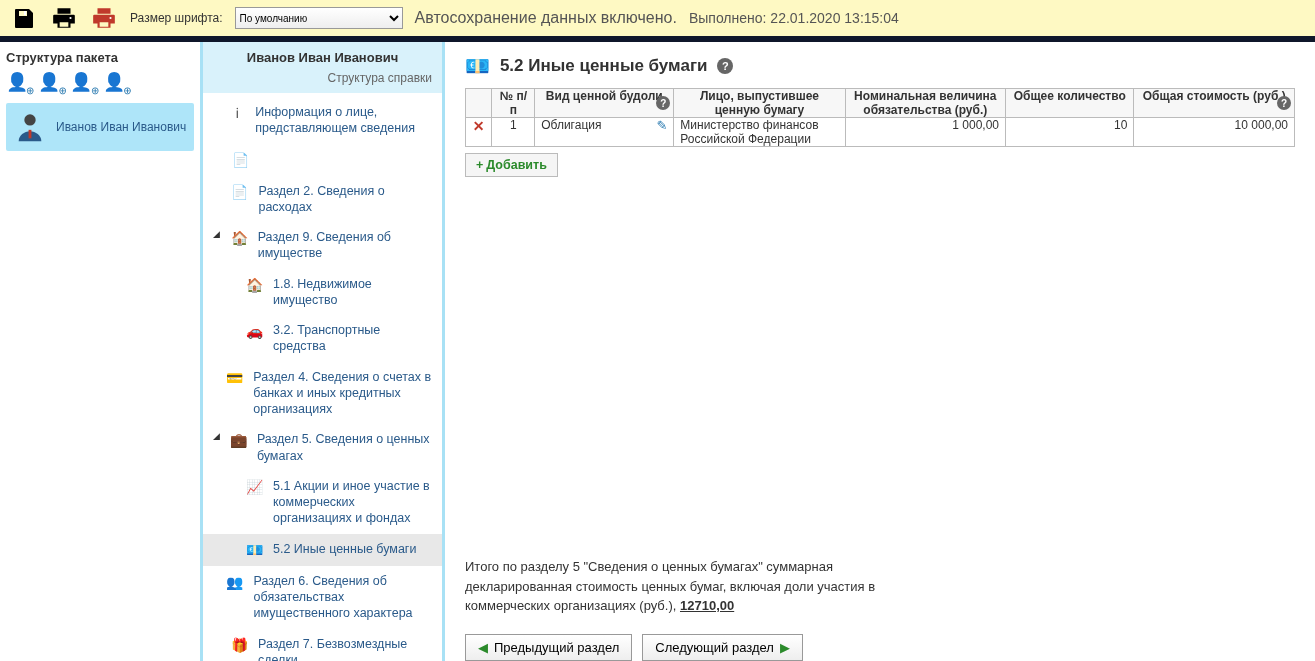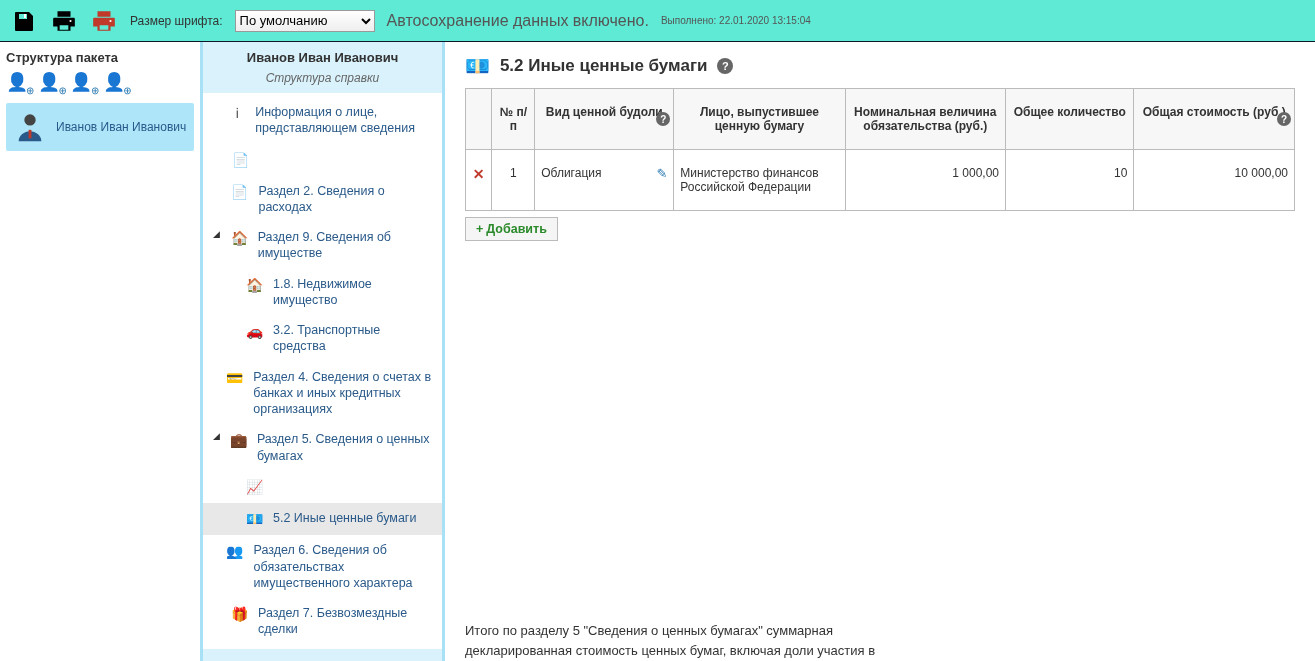--- a/index.html
+++ b/index.html
@@ -1,57 +1,57 @@
 <!DOCTYPE html>
 <html><head>
 <meta charset="utf-8">
 <style>
 * { box-sizing: border-box; margin: 0; padding: 0; }
 body { font-family: Arial, sans-serif; font-size: 13px; color: #333; background: #fff; width: 1315px; }
 
 
-.toolbar { display: flex; align-items: center; gap: 12px; padding: 5px 10px; background: #5eead4; border-bottom: 1px solid #0f172a; height: 42px; }
+.toolbar { display: flex; align-items: center; gap: 12px; padding: 5px 10px; background: #fef9c3; border-bottom: 6px solid #0f172a; height: 42px; }
 .tb-icon { width: 28px; height: 28px; display: flex; align-items: center; justify-content: center; cursor: pointer; }
 .font-label { font-size: 12px; }
-.font-select { font-size: 13px; height: 22px; width: 140px; background: linear-gradient(#fff,#eee); border: 1px solid #999; }
+.font-select { font-size: 10px; height: 22px; width: 168px; background: linear-gradient(#fff,#eee); border: 1px solid #999; }
 .autosave { font-size: 16px; color: #555; }
-.timestamp { font-size: 10px; color: #555; }
+.timestamp { font-size: 14px; color: #555; }
 
 
 .layout { display: flex; }
 .left-col { width: 200px; padding: 8px 6px; }
 .mid-col { width: 245px; background: #d9f2fb; border-left: 3px solid #a8e1f5; border-right: 3px solid #a8e1f5; padding-bottom: 10px; }
 .right-col { flex: 1; padding: 12px 20px; position: relative; }
 
 
 .pkg-title { font-weight: bold; font-size: 13px; margin-bottom: 6px; }
 .person-icons { display: flex; gap: 10px; margin-bottom: 10px; }
 .person-icons .pi { color: #888; font-size: 18px; position: relative; cursor: pointer; }
 .person-icons .pi.red { color: #c0392b; }
 .person-icons .pi::after { content:"⊕"; position:absolute; bottom:-3px; right:-6px; font-size:10px; color:#2a7ab0; }
 .person-card { background: #aee5f9; border-radius: 2px; padding: 6px; display: flex; gap: 8px; align-items: center; cursor: pointer; }
 .avatar { width: 36px; height: 36px; display:flex; align-items:center; justify-content:center; }
 .person-name { color: #2a5a8a; font-size: 12px; }
 
 
 .mid-header { text-align: center; font-weight: bold; padding: 8px 4px 4px; font-size: 13px; }
-.mid-sub { text-align: center; color: #666; font-size: 12px; padding: 2px 10px 8px; font-style: italic; }
+.mid-sub { text-align: right; color: #666; font-size: 12px; padding: 2px 10px 8px; }
 .nav-list { background: #fff; padding: 4px 0; }
 .nav-item { display: flex; align-items: flex-start; gap: 8px; padding: 7px 10px; color: #2a5a8a; font-size: 12.5px; cursor: pointer; line-height: 1.3; }
 .nav-item .ico { flex: 0 0 20px; display:flex; justify-content:center; color:#555; font-size:14px; }
 .nav-item.active { background: #e8e8e8; }
 .nav-expander { color:#333; font-size:9px; width:10px; }
 
 
 .section-head { display:flex; align-items:center; gap:10px; margin-bottom: 10px; }
 .section-title { font-size: 17px; font-weight: bold; }
 .help-ico { display:inline-flex; width:16px; height:16px; border-radius:50%; background:#666; color:#fff; align-items:center; justify-content:center; font-size:11px; font-weight:bold; cursor:pointer; }
 
 .data-table { border-collapse: collapse; width: 100%; font-size: 12px; }
-.data-table th, .data-table td { border: 1px solid #bbb; padding: 16px 6px; vertical-align: top; }
+.data-table th, .data-table td { border: 1px solid #bbb; padding: 0 6px; vertical-align: top; }
 .data-table th { background: #f7f7f7; font-weight: bold; text-align: center; position:relative; }
 .data-table th .help-ico { position:absolute; right:3px; top:50%; transform:translateY(-50%); width:14px; height:14px; font-size:10px; }
 .del-cell { width:22px; text-align:center; cursor:pointer; color:#c0392b; font-weight:bold; font-size:14px; border-right:none; }
 .num-cell { text-align:center; }
 .edit-ico { float:right; cursor:pointer; color:#2a7ab0; font-size:13px; }
 .val-right { text-align:right; }
 
 .add-btn { margin-top: 6px; border:1px solid #bbb; background:#f5f5f5; padding:4px 10px; font-size:12.5px; color:#2b8a2b; font-weight:bold; cursor:pointer; }
 .add-btn .plus { color:#2b8a2b; margin-right:3px; }
 
@@ -151,20 +151,21 @@
         <span class="ico">💳</span>
         <span>Раздел 4. Сведения о счетах в банках и иных кредитных организациях</span>
       </div>
       <div class="nav-item">
         <span class="nav-expander">◢</span>
         <span class="ico">💼</span>
         <span>Раздел 5. Сведения о ценных бумагах</span>
       </div>
       <div class="nav-item" style="padding-left:42px">
         <span class="ico">📈</span>
+        <span>5.1 Акции и иное участие в коммерческих организациях и фондах</span>
       </div>
       <div class="nav-item active" style="padding-left:42px">
         <span class="ico">💶</span>
         <span>5.2 Иные ценные бумаги</span>
       </div>
       <div class="nav-item">
         <span class="nav-expander"></span>
         <span class="ico">👥</span>
         <span>Раздел 6. Сведения об обязательствах имущественного характера</span>
       </div>

